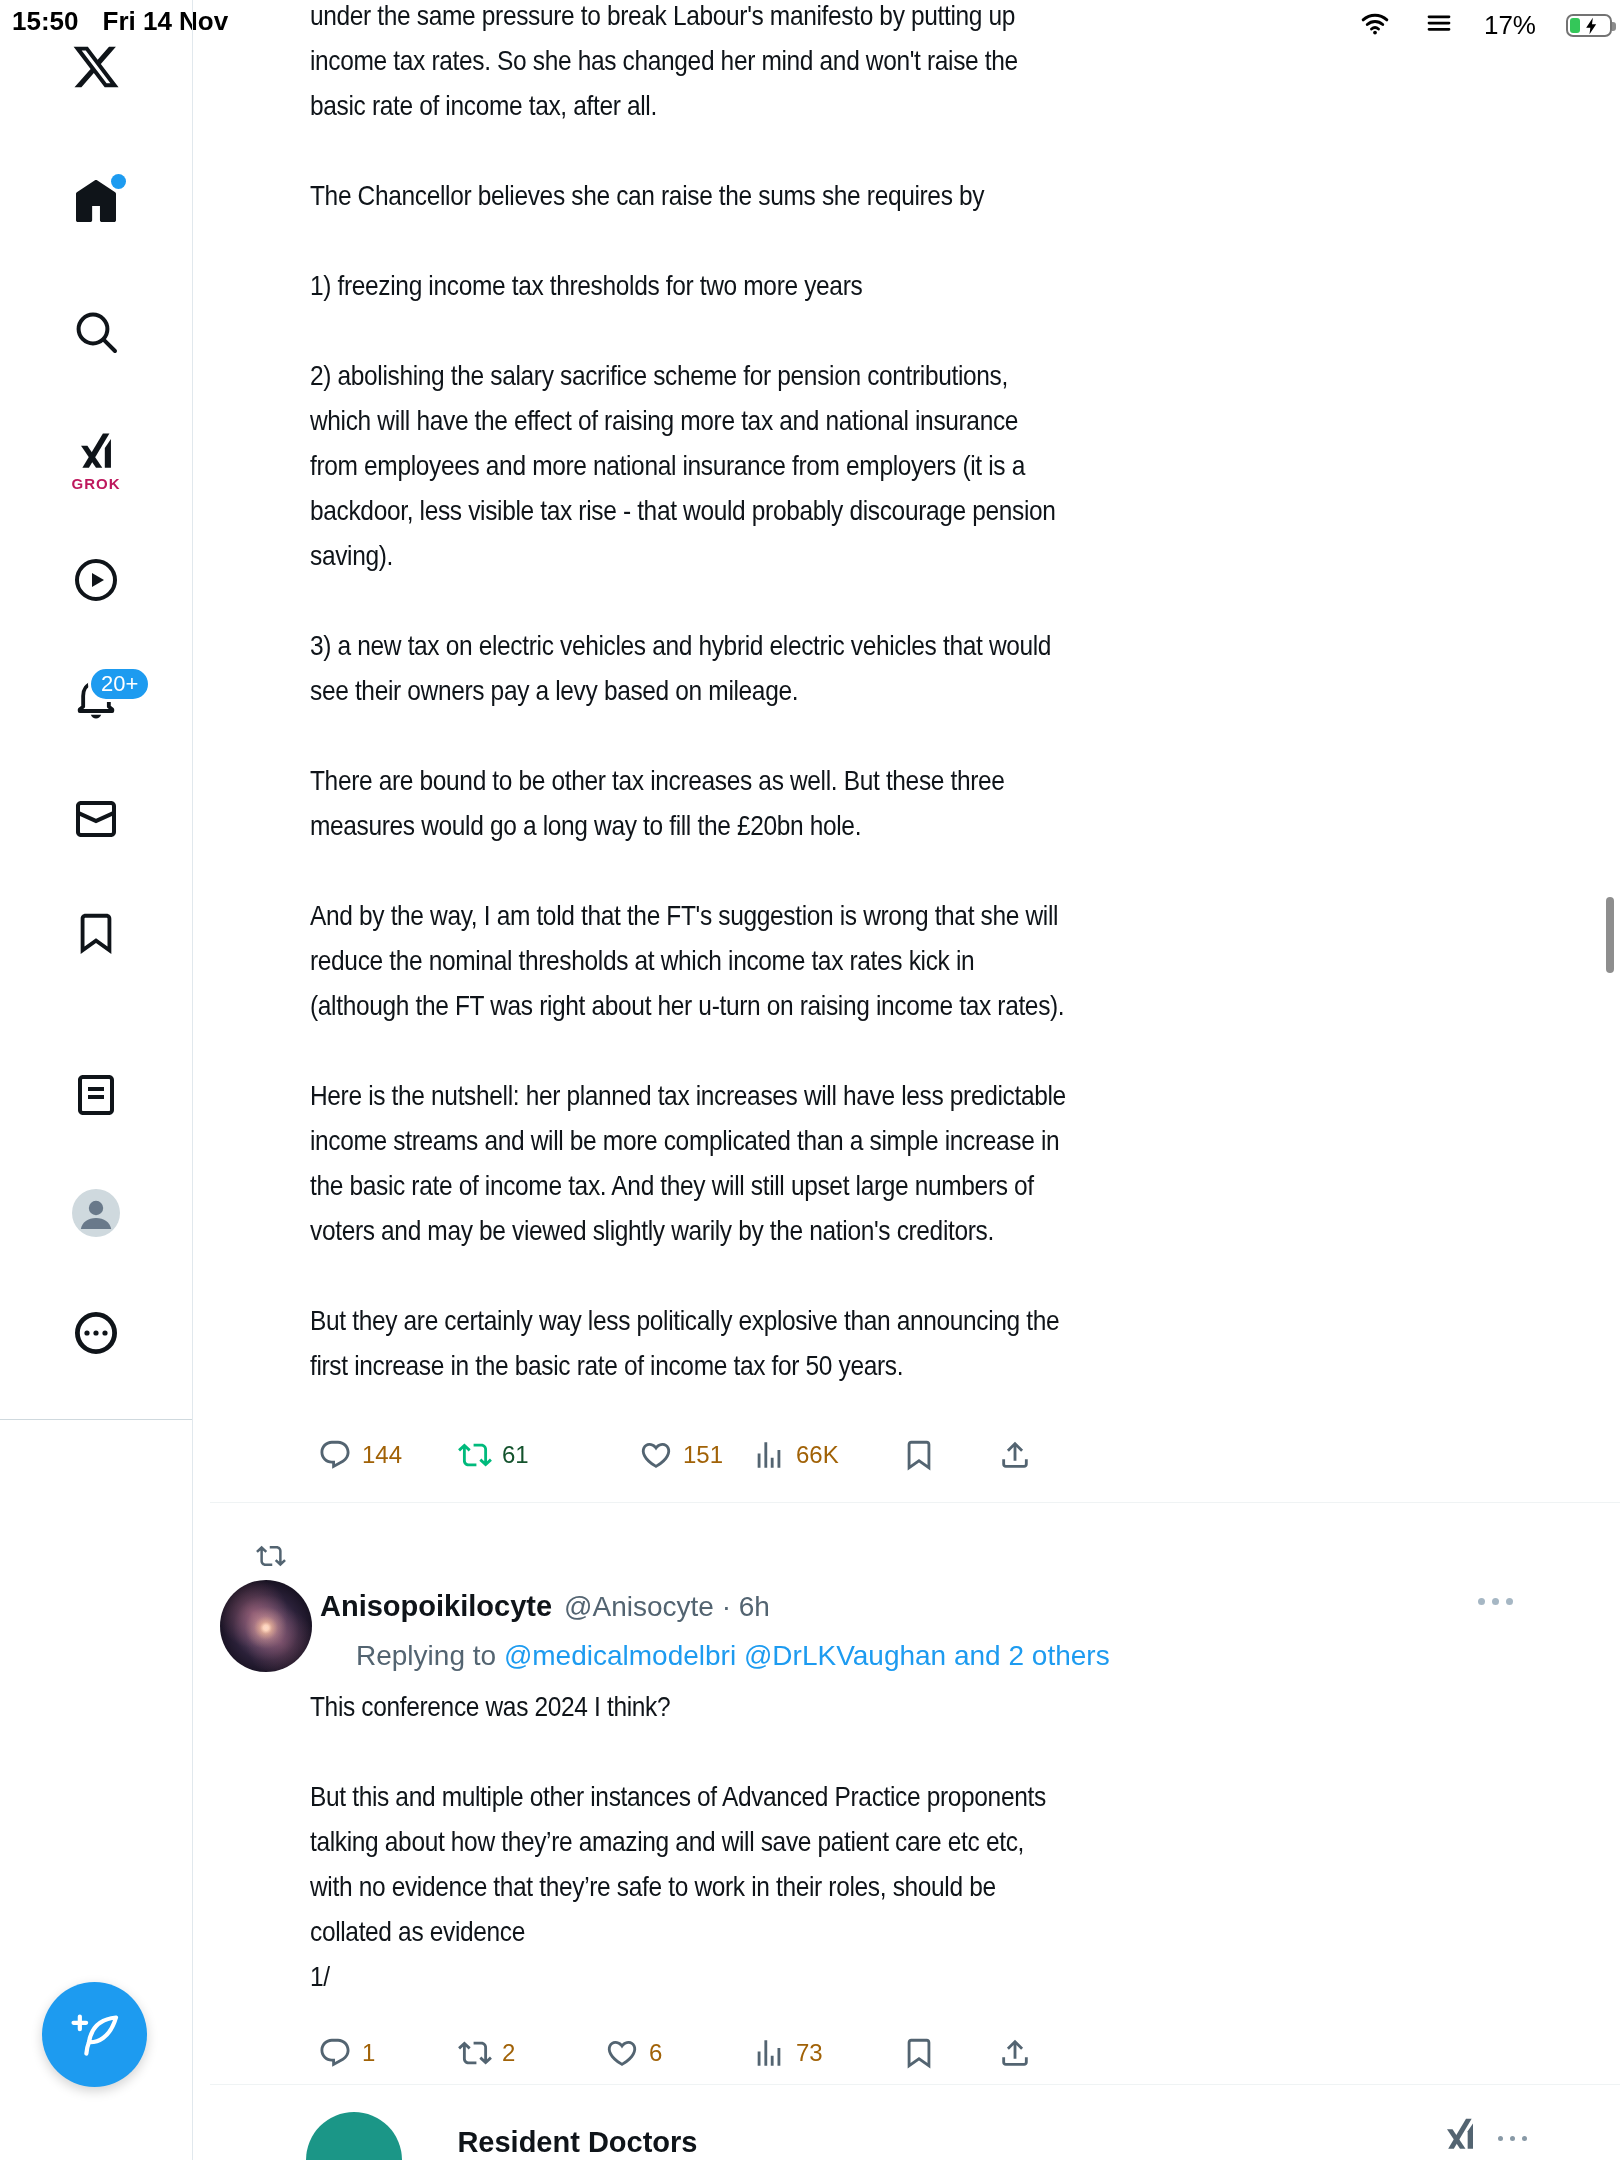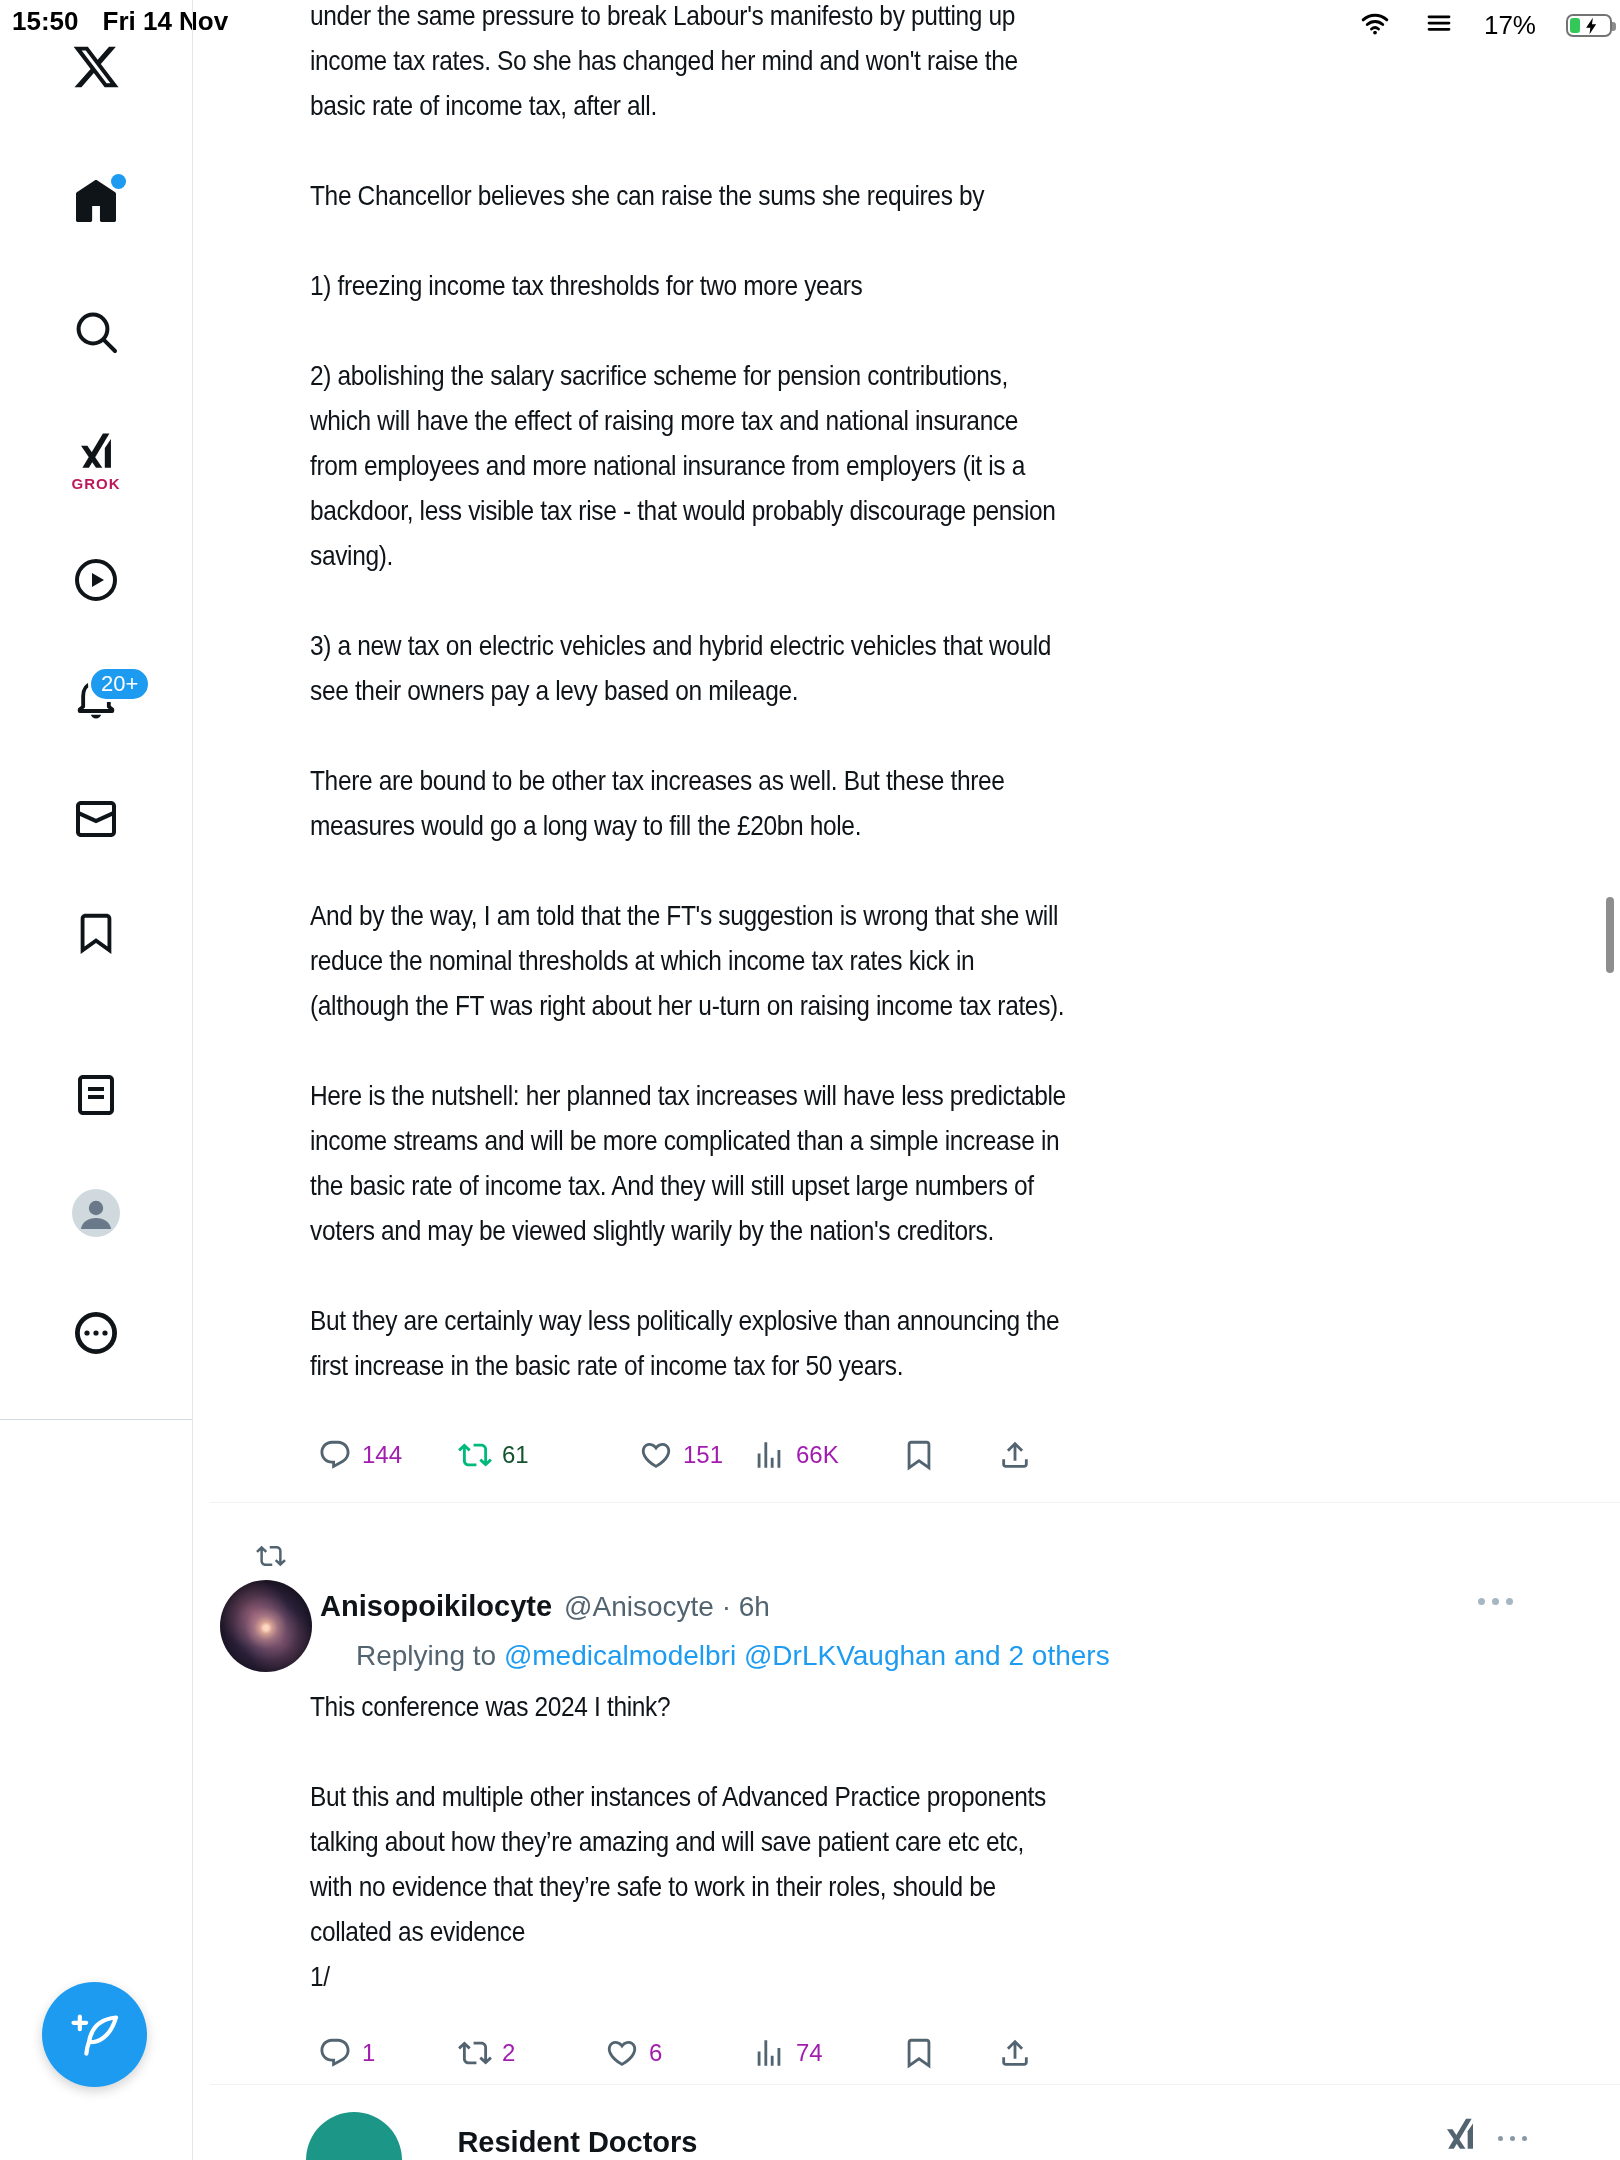--- a/index.html
+++ b/index.html
@@ -35,21 +35,21 @@
     background:#1d9bf0;display:flex;align-items:center;justify-content:center;box-shadow:0 4px 12px rgba(0,0,0,.18);
   }
   
   .tweet-body{
     white-space:pre-line;font-size:28px;line-height:45px;letter-spacing:-0.4px;color:#0f1419;
     transform:scaleX(0.875);transform-origin:0 0;width:1200px;
   }
   .main-body{left:310px;top:-7px;}
   .reply-body{left:310px;top:1684px;}
   
-  .action{position:absolute;display:flex;align-items:center;gap:10px;color:#a21caf;font-size:24px;}
+  .action{position:absolute;display:flex;align-items:center;gap:10px;color:#a16207;font-size:24px;}
   .action svg{display:block;}
   .action.green{color:#14532d;}
   
   .divider{left:210px;width:1410px;height:1px;background:#eff3f4;}
   
   .repost-row{left:256px;top:1541px;display:flex;align-items:center;gap:12px;color:#536471;font-weight:700;font-size:25px;}
   .galaxy-avatar{
     left:220px;top:1580px;width:92px;height:92px;border-radius:50%;
     background:
       radial-gradient(circle at 36% 36%, rgba(255,150,165,.35), rgba(0,0,0,0) 42%),
@@ -341,21 +341,21 @@
       </svg>
     </span>
   <span>6</span>
 </div>
 <div class="action" style="left:752px;top:2036px;">
   <span>
       <svg width="34" height="34" viewBox="0 0 24 24" fill="#536471">
         <path d="M8.75 21V3h2v18h-2zM18 21V8.5h2V21h-2zM4 21l.004-10h2L6 21H4zm9.248 0v-7h2v7h-2z"></path>
       </svg>
     </span>
-  <span>74</span>
+  <span>73</span>
 </div>
 <div class="action" style="left:902px;top:2036px;">
   <span>
       <svg width="34" height="34" viewBox="0 0 24 24" fill="#536471">
         <path d="M4 4.5C4 3.12 5.119 2 6.5 2h11C18.881 2 20 3.12 20 4.5v18.44l-8-5.71-8 5.71V4.5zM6.5 4c-.276 0-.5.22-.5.5v14.56l6-4.29 6 4.29V4.5c0-.28-.224-.5-.5-.5h-11z"></path>
       </svg>
     </span>
 </div>
 <div class="action" style="left:998px;top:2036px;">
   <span>

